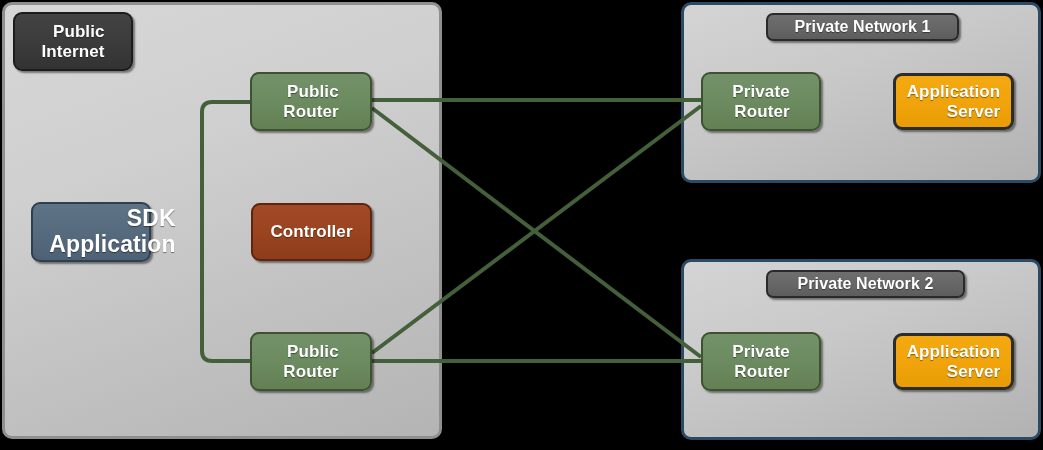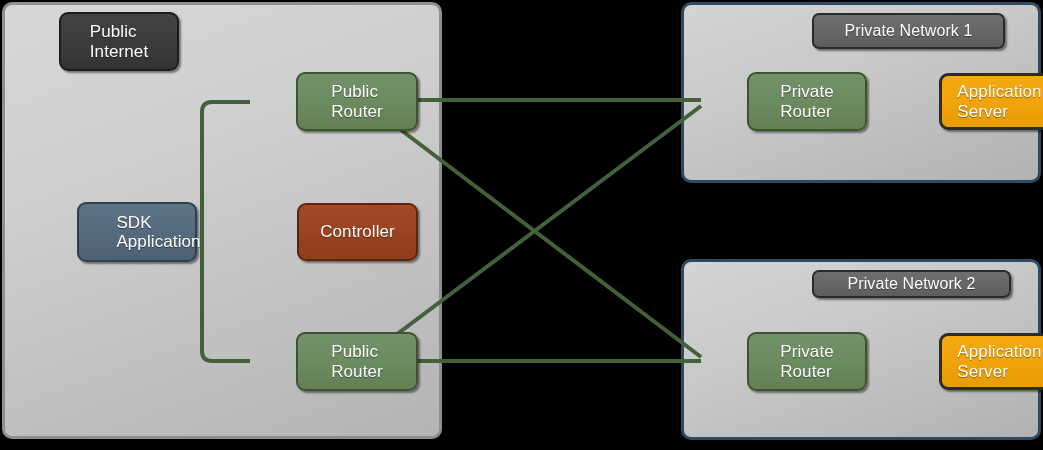--- a/index.html
+++ b/index.html
@@ -39,42 +39,41 @@
   .zone-private-1 { top: 2px;   height: 181px; }
   .zone-private-2 { top: 259px; height: 181px; }
 
   
   .node {
     position: absolute;
     box-sizing: border-box;
     display: flex;
     align-items: center;
     justify-content: center;
-    text-align: left;
+    text-align: right;
     color: #ffffff;
-    font-weight: normal;
+    font-weight: bold;
     line-height: 1.12;
     border-radius: 9px;
     letter-spacing: 0.1px;
     text-shadow: 0 1px 1px rgba(0,0,0,0.45);
     box-shadow: 2px 2px 2px rgba(0,0,0,0.45);
     z-index: 5;
-    margin-left: 46px;
   }
   .node .lbl { display: block; white-space: pre-line; }
 
   .node-dark {
     background: linear-gradient(180deg, #434343 0%, #3b3b3b 55%, #333333 100%);
     border: 2px solid #1c1c1c;
     font-size: 17px;
   }
   .node-slate {
     background: linear-gradient(180deg, #5f7387 0%, #566a7e 55%, #4e6174 100%);
     border: 2px solid #2f3f50;
-    font-size: 17px;
+    font-size: 23px;
     padding-left: 43px;
   }
   .node-green {
     background: linear-gradient(180deg, #74926a 0%, #6b8a5f 55%, #638053 100%);
     border: 2px solid #3c5231;
     font-size: 17px;
   }
   .node-rust {
     background: linear-gradient(180deg, #a24a28 0%, #99431f 55%, #8e3c1a 100%);
     border: 2px solid #5e2410;
@@ -92,21 +91,21 @@
     border-radius: 7px;
   }
 
   
   .n-public-internet   { left: 13px;  top: 12px;  width: 120px; height: 59px; }
   .n-sdk-app           { left: 31px;  top: 202px; width: 120px; height: 60px; }
   .n-controller        { left: 251px; top: 203px; width: 121px; height: 58px; }
   .n-public-router-1   { left: 250px; top: 72px;  width: 122px; height: 59px; }
   .n-public-router-2   { left: 250px; top: 332px; width: 122px; height: 59px; }
 
-  .t-private-net-1     { left: 766px; top: 13px;  width: 193px; height: 36px; }
+  .t-private-net-1     { left: 766px; top: 13px;  width: 193px; height: 28px; }
   .t-private-net-2     { left: 766px; top: 270px; width: 199px; height: 28px; }
   .n-private-router-1  { left: 701px; top: 72px;  width: 120px; height: 59px; }
   .n-private-router-2  { left: 701px; top: 332px; width: 120px; height: 59px; }
   .n-app-server-1      { left: 893px; top: 73px;  width: 121px; height: 57px; }
   .n-app-server-2      { left: 893px; top: 333px; width: 121px; height: 57px; }
 
   
   #links {
     position: absolute;
     left: 0; top: 0;

